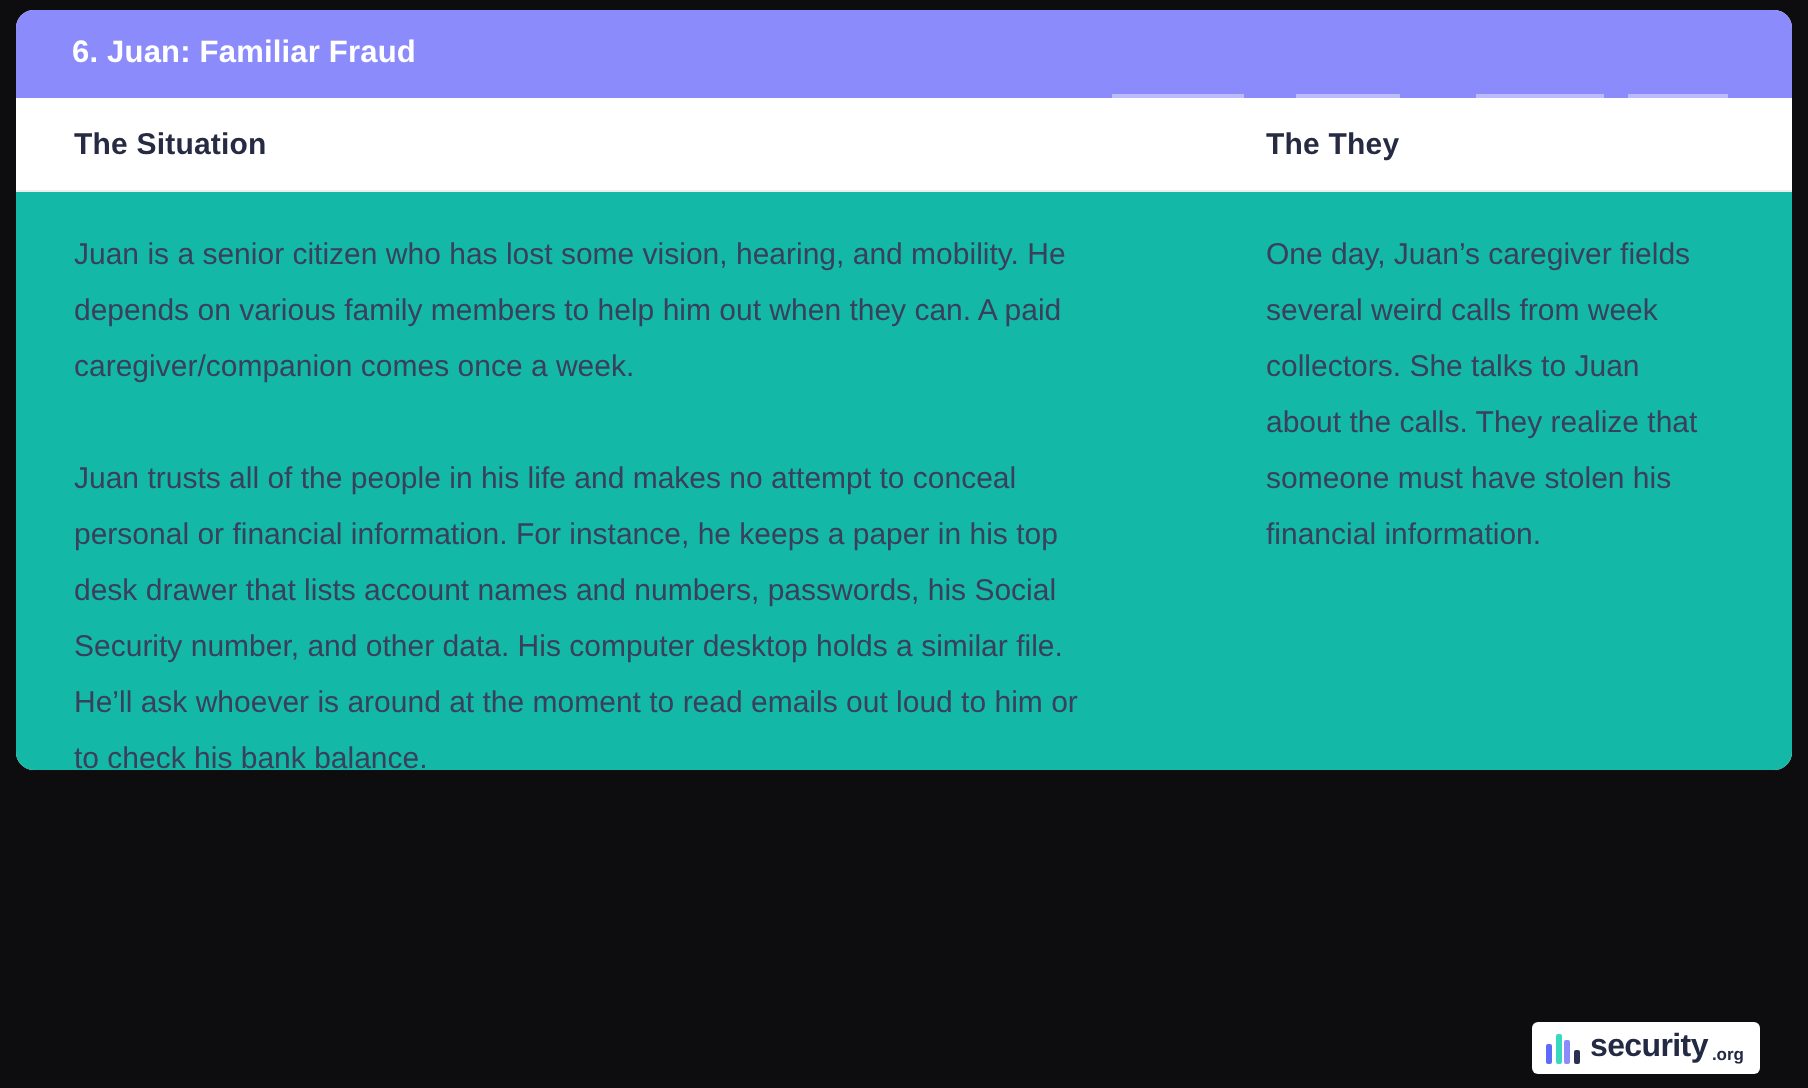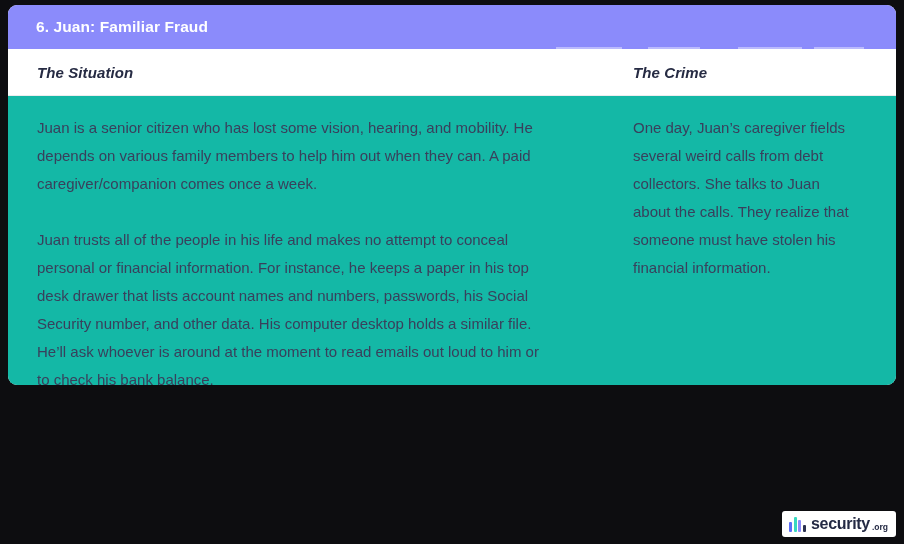--- a/index.html
+++ b/index.html
@@ -60,21 +60,20 @@
 
   
   .col-head-row {
     background: #ffffff;
     height: 47px;
     min-height: 47px;
     display: flex;
     align-items: center;
     border-bottom: 1px solid #ececee;
     box-sizing: border-box;
-    font-style: italic;
   }
   .col-head {
     font-size: 15px;
     font-weight: bold;
     color: #262b43;
     letter-spacing: 0.1px;
   }
   .col-head.situation { padding-left: 29px; width: 614px; box-sizing: border-box; }
   .col-head.crime { padding-left: 11px; }
 
@@ -103,21 +102,21 @@
     padding-right: 36px;
   }
   .cell p {
     margin: 0 0 28px 0;
   }
   .cell p:last-child { margin-bottom: 0; }
 
   
   .footer-logo {
     position: absolute;
-    right: 8px;
+    right: 24px;
     bottom: 7px;
     background: #ffffff;
     border-radius: 3px;
     padding: 5px 8px 5px 7px;
     display: flex;
     align-items: center;
     gap: 5px;
   }
   .logo-bars {
     display: flex;
@@ -156,30 +155,30 @@
   <div class="card-header">
     <div class="card-header-title">6. Juan: Familiar Fraud</div>
     <div class="header-tick t1"></div>
     <div class="header-tick t2"></div>
     <div class="header-tick t3"></div>
     <div class="header-tick t4"></div>
   </div>
 
   <div class="col-head-row">
     <div class="col-head situation">The Situation</div>
-    <div class="col-head crime">The Crime</div>
+    <div class="col-head crime">The They</div>
   </div>
 
   <div class="body-row">
     <div class="cell situation">
       <p>Juan is a senior citizen who has lost some vision, hearing, and mobility. He depends on various family members to help him out when they can. A paid caregiver/companion comes once a week.</p>
       <p>Juan trusts all of the people in his life and makes no attempt to conceal personal or financial information. For instance, he keeps a paper in his top desk drawer that lists account names and numbers, passwords, his Social Security number, and other data. His computer desktop holds a similar file. He’ll ask whoever is around at the moment to read emails out loud to him or to check his bank balance.</p>
     </div>
     <div class="cell crime">
-      <p>One day, Juan’s caregiver fields several weird calls from debt collectors. She talks to Juan about the calls. They realize that someone must have stolen his financial information.</p>
+      <p>One day, Juan’s caregiver fields several weird calls from week collectors. She talks to Juan about the calls. They realize that someone must have stolen his financial information.</p>
     </div>
   </div>
 
 </div>
 
 <div class="footer-logo">
   <div class="logo-bars">
     <span class="b1"></span>
       <span class="b2"></span>
       <span class="b3"></span>

